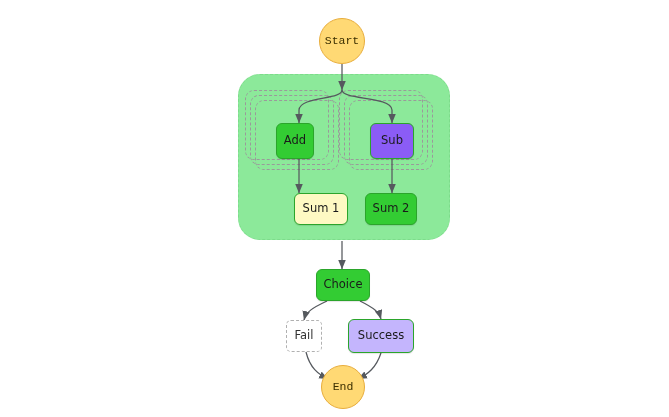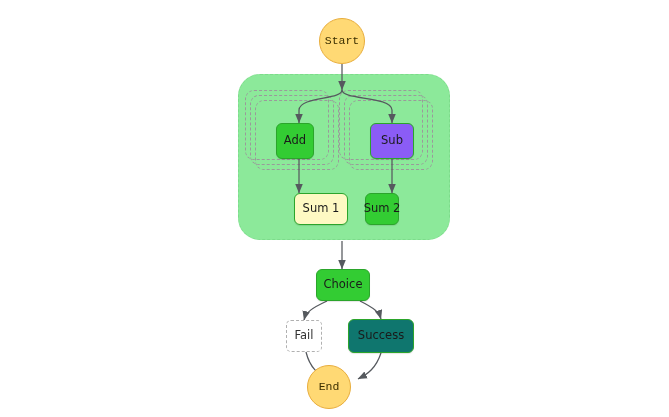--- a/index.html
+++ b/index.html
@@ -132,29 +132,29 @@
   </div>
   <div class="node node-rect" id="n-add" style="left: 276px; top: 123px; width: 38px; height: 36px; background: rgb(51, 204, 51); border-color: rgb(43, 165, 43);">
     <span class="node-label">Add</span>
   </div>
   <div class="node node-rect" id="n-sub" style="left: 370px; top: 123px; width: 44px; height: 36px; background: #8b5cf6; border-color: rgb(43, 165, 43);">
     <span class="node-label">Sub</span>
   </div>
   <div class="node node-rect" id="n-sum1" style="left: 281px; top: 193px; width: 54px; height: 32px; background: #fef9c3; border-color: rgb(43, 165, 43); margin-left: 13px;">
     <span class="node-label">Sum 1</span>
   </div>
-  <div class="node node-rect" id="n-sum2" style="left: 365px; top: 193px; width: 34px; height: 32px; background: rgb(51, 204, 51); border-color: rgb(43, 165, 43);">
+  <div class="node node-rect" id="n-sum2" style="left: 365px; top: 193px; width: 52px; height: 32px; background: rgb(51, 204, 51); border-color: rgb(43, 165, 43);">
     <span class="node-label">Sum 2</span>
   </div>
   <div class="node node-ghost" id="n-fail" style="left: 286px; top: 320px; width: 36px; height: 32px; background: rgb(255, 255, 255); border-color: rgb(176, 176, 176);">
     <span class="node-label">Fail</span>
   </div>
   <div class="node node-rect" id="n-choice" style="left: 316px; top: 269px; width: 54px; height: 32px; background: rgb(51, 204, 51); border-color: rgb(43, 165, 43);">
     <span class="node-label">Choice</span>
   </div>
-  <div class="node node-rect" id="n-success" style="left: 348px; top: 319px; width: 66px; height: 34px; background: #0f766e; border-color: rgb(43, 165, 43);">
+  <div class="node node-rect" id="n-success" style="left: 348px; top: 319px; width: 66px; height: 34px; background: #c4b5fd; border-color: rgb(43, 165, 43);">
     <span class="node-label">Success</span>
   </div>
-  <div class="node node-circle" id="n-end" style="left: 307px; top: 365px; width: 44px; height: 44px; background: rgb(255, 217, 116); border-color: rgb(232, 173, 60);">
+  <div class="node node-circle" id="n-end" style="left: 321px; top: 365px; width: 44px; height: 44px; background: rgb(255, 217, 116); border-color: rgb(232, 173, 60);">
     <span class="node-label">End</span>
   </div>
 
 </div>
 
 </body></html>

